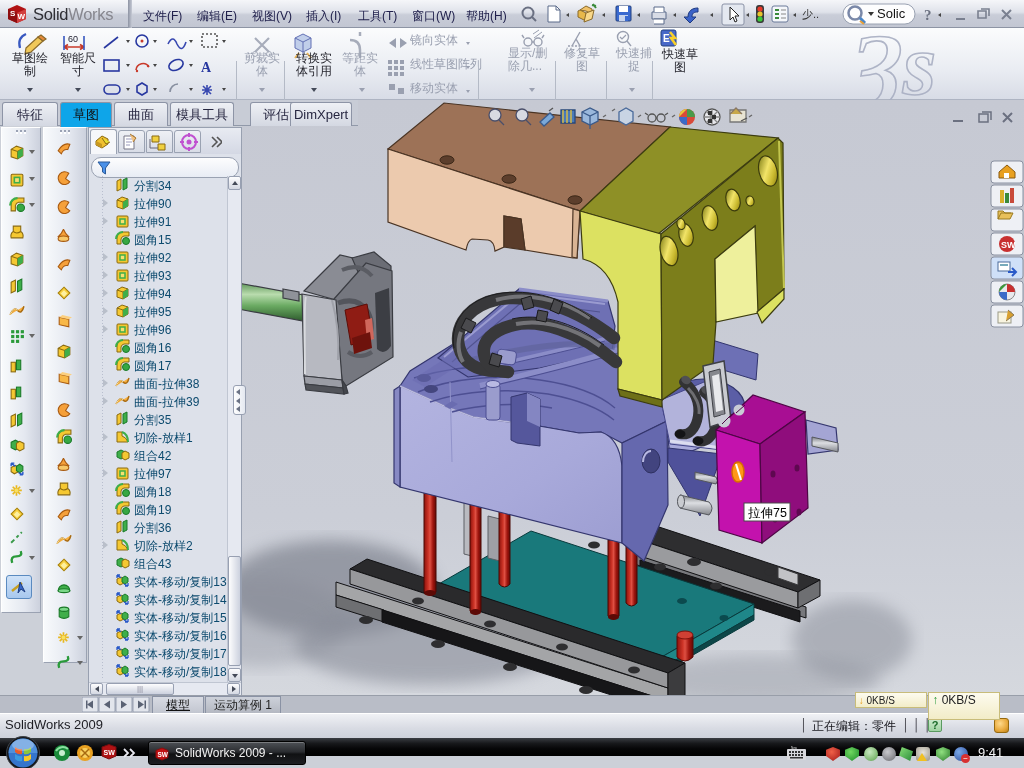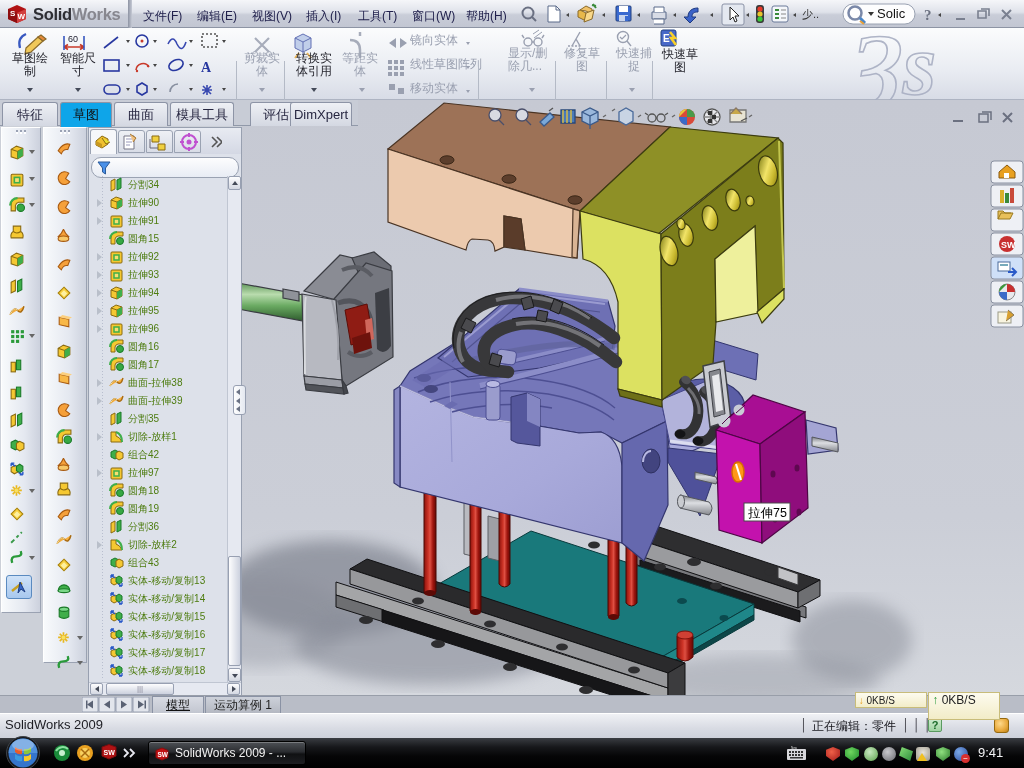--- a/index.html
+++ b/index.html
@@ -12,27 +12,27 @@
 .btd{color:#9aa0b0}
 .dd{width:0;height:0;border-left:3px solid transparent;border-right:3px solid transparent;border-top:4px solid #444a58}
 .ddg{border-top-color:#9aa0b0}
 .vsep{width:1px;background:#b4bac6;top:33px;height:60px}
 #tabrow{left:0;top:100px;width:358px;height:26px;background:#c8ccd6;border-bottom:1px solid #9199a9;z-index:5}
 .tab{top:2px;height:24px;font-size:13px;color:#262640;text-align:center;line-height:23px;background:linear-gradient(#eef0f5,#d4d8e2);border:1px solid #8d94a6;border-bottom:none;border-radius:3px 3px 0 0}
 .tabact{background:#0ea5e9;height:25px;z-index:3;color:#111}
 #lstrip1{left:1px;top:127px;width:40px;height:486px;background:linear-gradient(90deg,#f8fafc,#e4e8f0 60%,#ccd1dd);border:1px solid #9aa2b2;border-left-color:#fff;border-top-color:#fff}
 #lstrip2{left:43px;top:127px;width:44px;height:536px;background:linear-gradient(90deg,#f8fafc,#e4e8f0 60%,#ccd1dd);border:1px solid #9aa2b2;border-left-color:#fff;border-top-color:#fff}
 #treepanel{left:88px;top:127px;width:154px;height:568px;background:#dde1ea;border:1px solid #98a0b0}
-.treerow{left:6px;width:146px;height:18px;font-size:10px;color:#4d7c0f;white-space:nowrap}
+.treerow{left:12px;width:146px;height:18px;font-size:12px;color:#0c4a6e;white-space:nowrap}
 .tico{position:absolute;left:14px;top:1px;width:15px;height:15px}
 .ttxt{position:absolute;left:33px;top:2px}
 .exp{position:absolute;left:2px;top:5px;width:0;height:0;border-top:4px solid transparent;border-bottom:4px solid transparent;border-left:5px solid #b9bfca}
 #btabs{left:0;top:695px;width:1024px;height:18px;background:#b9bdc7;border-top:1px solid #989ea9}
 #statusbar{left:0;top:713px;width:1024px;height:25px;background:linear-gradient(#f0f1f5,#d8dbe3 60%,#cdd1da);border-top:1px solid #fff}
-#taskbar{left:0;top:738px;width:1024px;height:30px;background:linear-gradient(#3a3d42,#17181b 30%,#060607 60%,#000)}
+#taskbar{left:0;top:738px;width:1024px;height:18px;background:linear-gradient(#3a3d42,#17181b 30%,#060607 60%,#000)}
 .tskbtn{top:3px;height:24px;background:linear-gradient(#4e5156,#2a2c30 45%,#101113 55%,#1d1e22);border:1px solid #000;border-radius:3px;color:#f2f2f2;font-size:12px;line-height:22px;white-space:nowrap;box-shadow:inset 0 1px 0 rgba(255,255,255,.25)}
 .trayico{top:9px;width:14px;height:14px;border-radius:3px}
 #vp{left:242px;top:100px;width:782px;height:595px}
 </style></head>
 <body>
 <div id="scr">
 <svg width="0" height="0" style="position:absolute">
 <defs>
 <g id="i-ext">
           <path d="M2,5 l5,-3 l6,2 v7 l-5,3 l-6,-2 Z" fill="#f5c832" stroke="#8a6a10" stroke-width="1"></path>
@@ -131,21 +131,21 @@
 </svg>
 
 <div id="titlebar" class="ab">
  <svg class="ab" style="left:5px;top:3px" width="24" height="22" viewBox="0 0 24 22">
   <polygon points="3,6 12,2 21,6 21,16 12,20 3,16" fill="#b01214"></polygon>
   <polygon points="3,6 12,10 12,20 3,16" fill="#8d0e10"></polygon>
   <polygon points="12,10 21,6 21,16 12,20" fill="#d2403f"></polygon>
   <text x="5" y="13" font-size="8" font-weight="bold" fill="#fff">S</text>
         <text x="12.5" y="16" font-size="8" font-weight="bold" fill="#fff">W</text>
  </svg>
- <span class="ab" style="left:33px;top:5px;font-size:16.5px;font-weight:bold;color:#2e2e34;letter-spacing:-0.3px">Solid<span style="color:#87878f">Works</span></span>
+ <span class="ab" style="left:33px;top:5px;font-size:16.5px;font-weight:normal;color:#2e2e34;letter-spacing:-0.3px">Solid<span style="color:#87878f">Works</span></span>
  <div class="ab" style="left:128px;top:0;width:4px;height:28px;background:linear-gradient(90deg,#8d93a3,#c6cad5)"></div>
  <span class="ab menu" style="left:143px">文件(F)</span>
  <span class="ab menu" style="left:197px">编辑(E)</span>
  <span class="ab menu" style="left:252px">视图(V)</span>
  <span class="ab menu" style="left:306px">插入(I)</span>
  <span class="ab menu" style="left:358px">工具(T)</span>
  <span class="ab menu" style="left:412px">窗口(W)</span>
  <span class="ab menu" style="left:466px">帮助(H)</span>
  <svg class="ab" style="left:520px;top:5px" width="18" height="18" viewBox="0 0 18 18">
         <circle cx="8" cy="8" r="5.5" fill="none" stroke="#6a7082" stroke-width="2"></circle>

